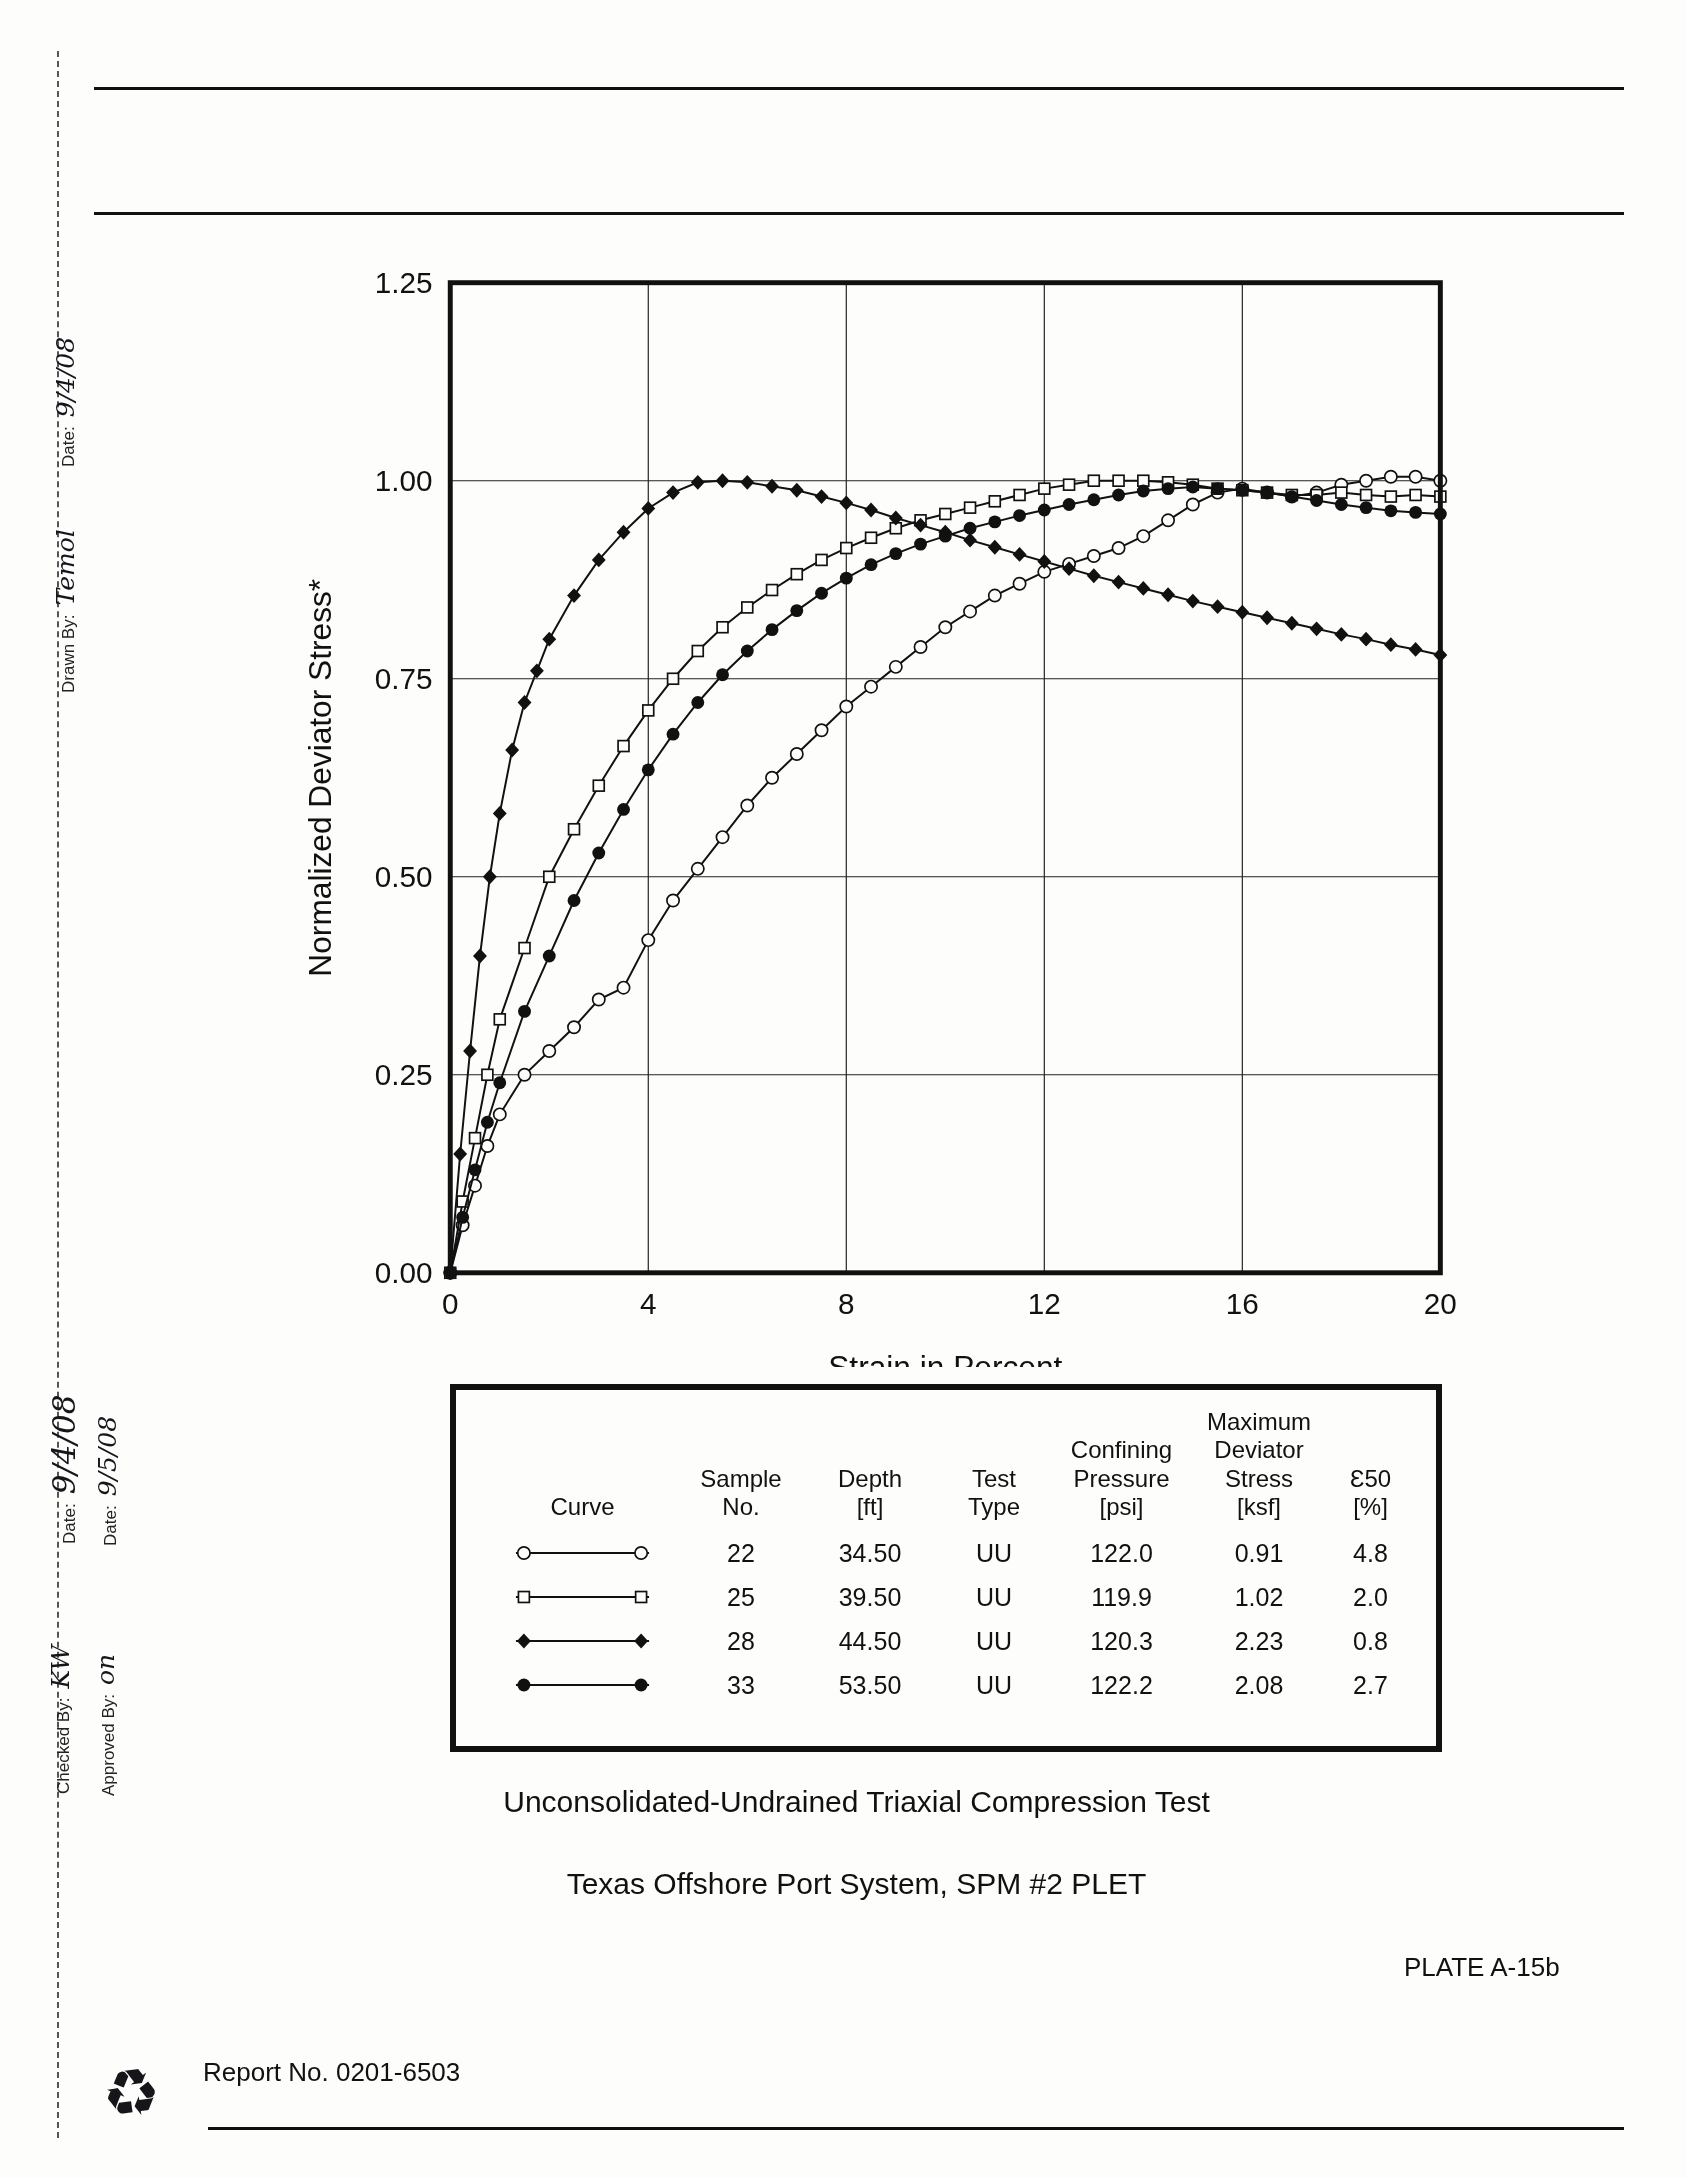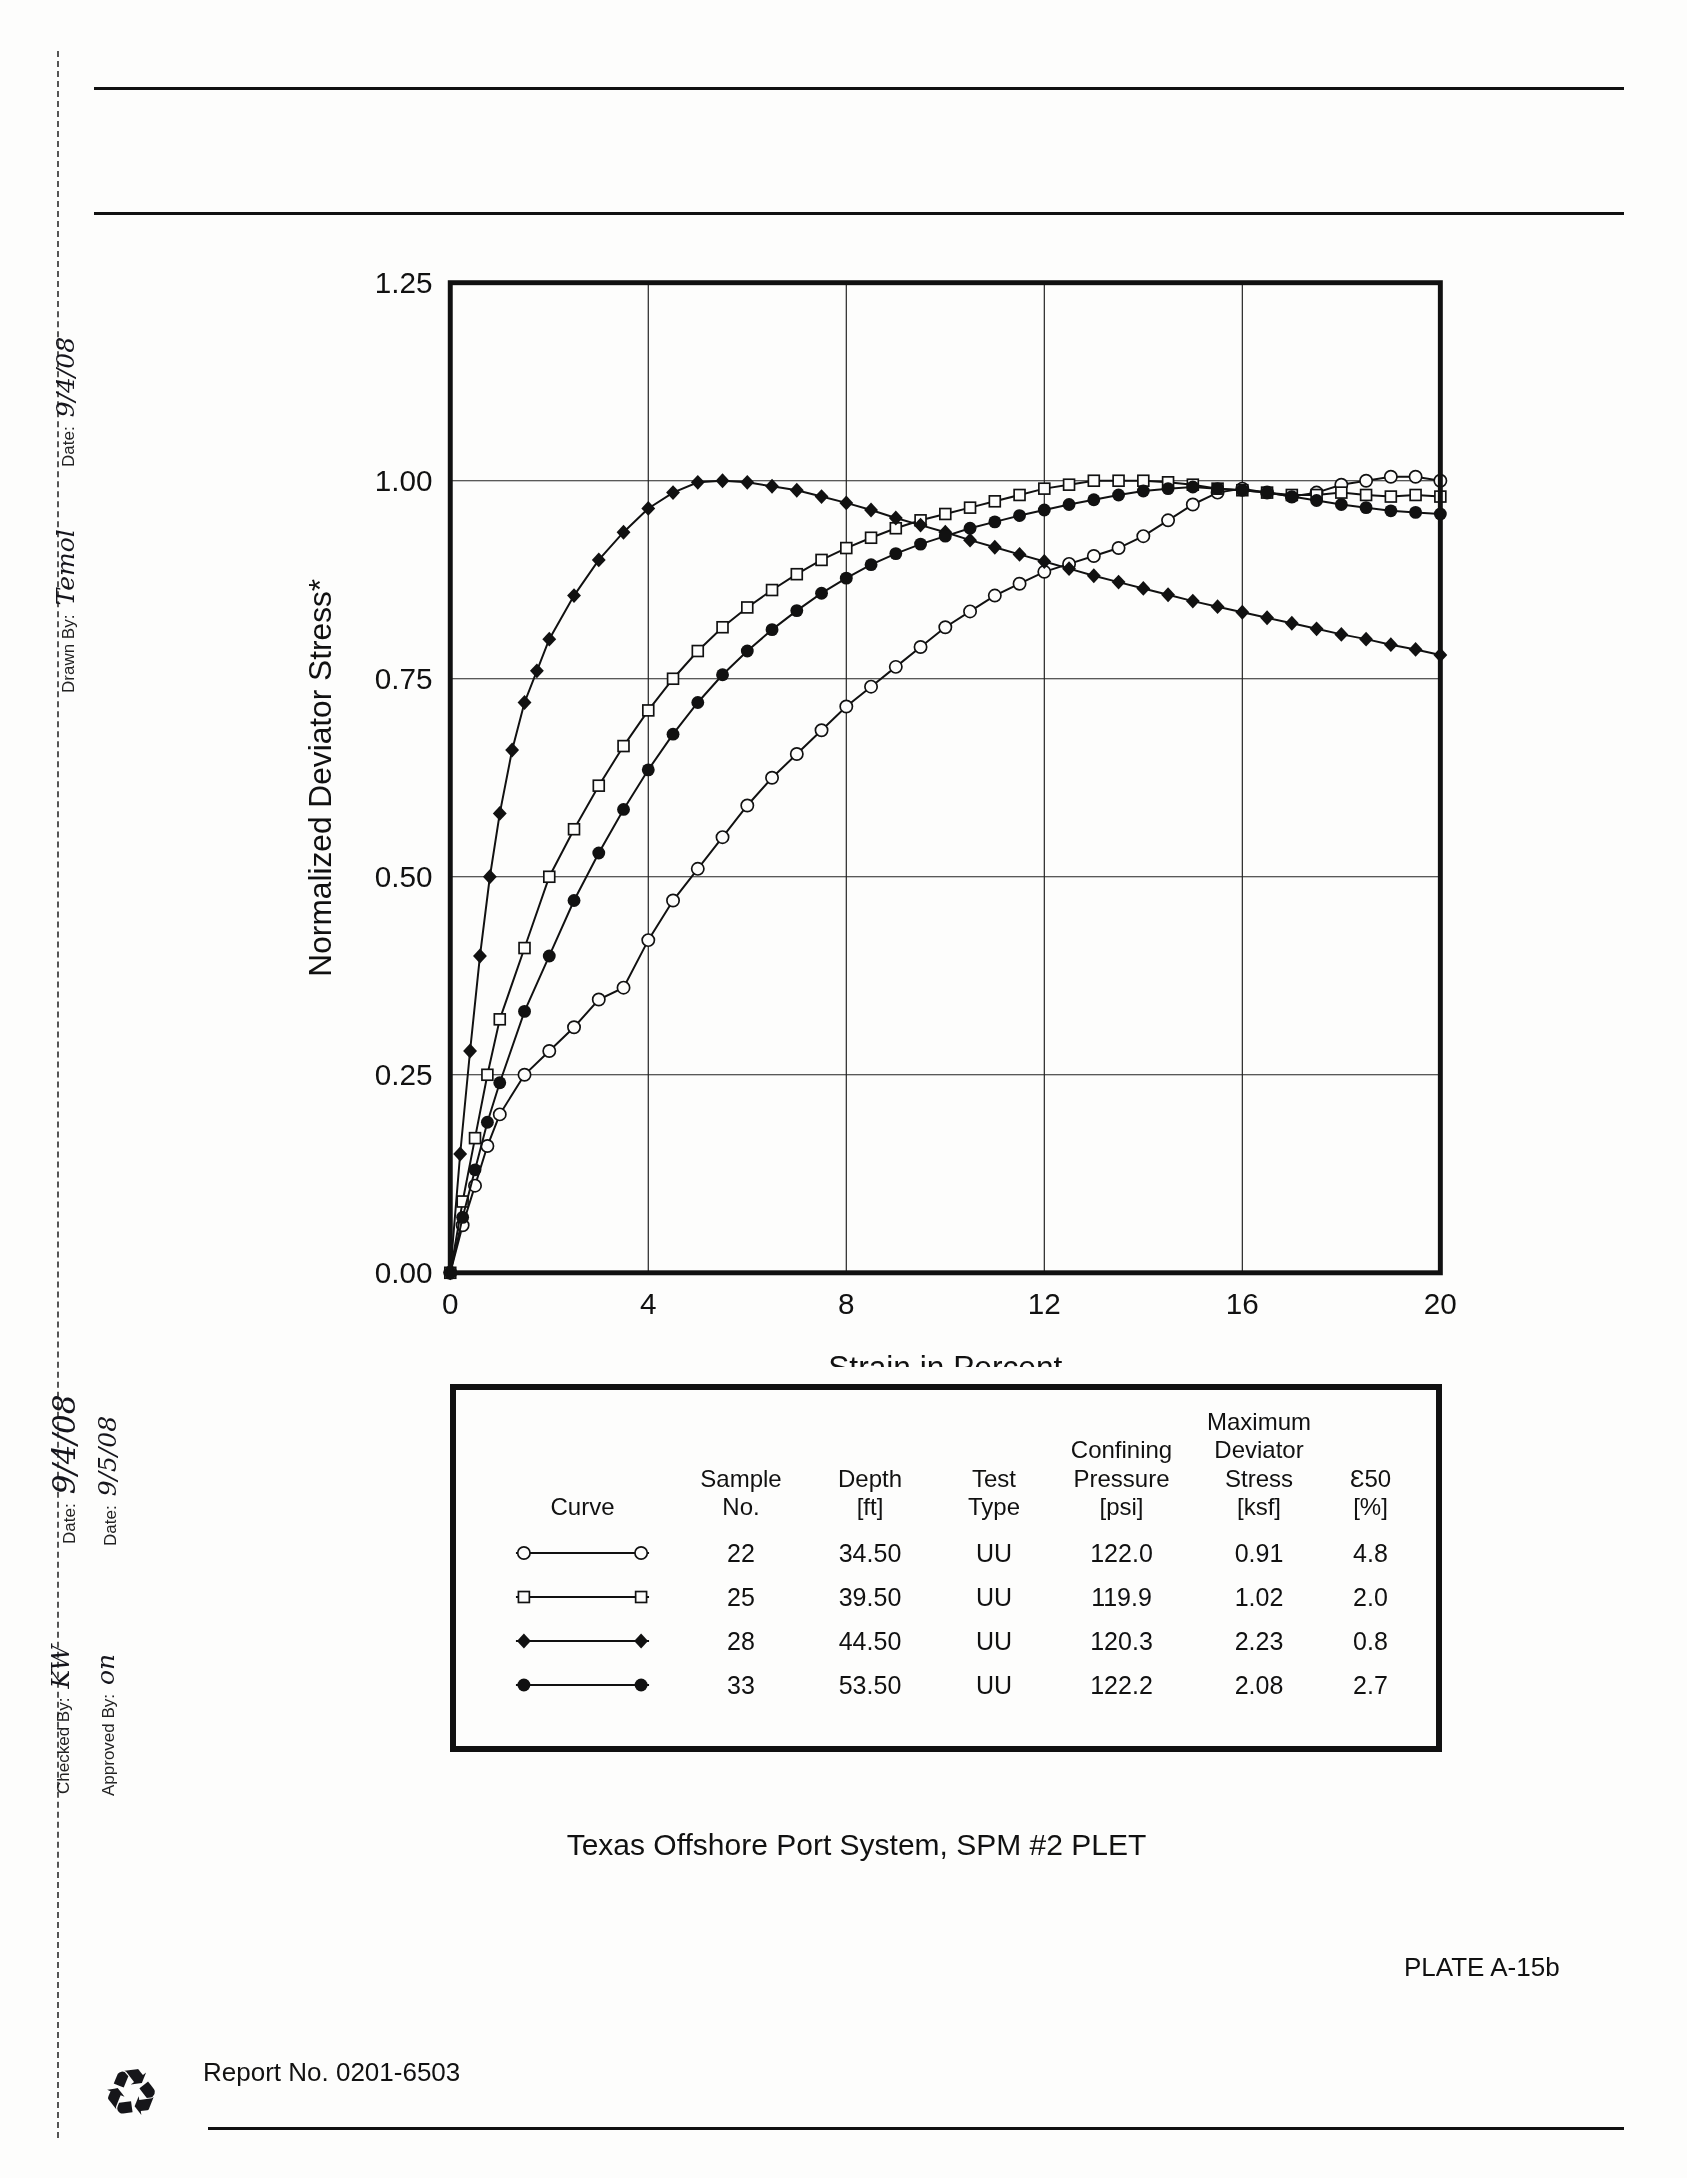--- a/index.html
+++ b/index.html
@@ -364,20 +364,21 @@
         <div class="cell">33</div>
         <div class="cell">53.50</div>
         <div class="cell">UU</div>
         <div class="cell">122.2</div>
         <div class="cell">2.08</div>
         <div class="cell">2.7</div>
       </div>
   </div>
 
   <div class="titles">
+    <div class="t2">Unconsolidated-Undrained Triaxial Compression Test</div>
     <div class="t3">Texas Offshore Port System, SPM #2 PLET</div>
   </div>
 
   <div class="report-no">Report No. 0201-6503</div>
   <div class="plate">PLATE A-15b</div>
   <div class="hrule" style="left:208px;top:2127px;width:1416px;"></div>
   <div class="recycle">♻</div>
 
 </div>
 

